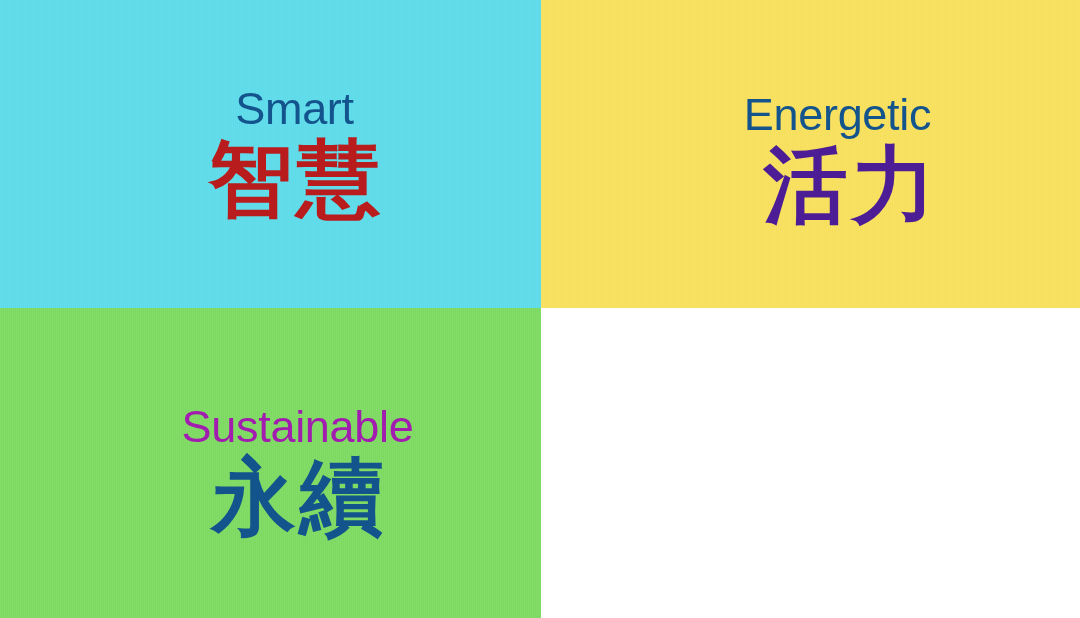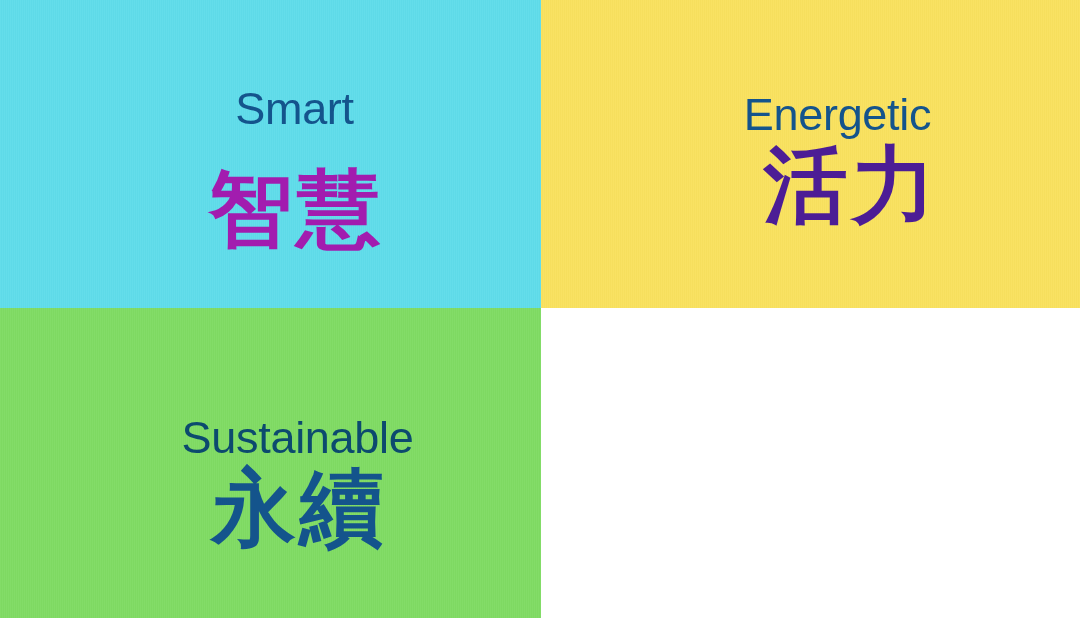--- a/index.html
+++ b/index.html
@@ -76,33 +76,33 @@
 </style>
 </head>
 <body>
 
 <div id="stage">
   <div class="grid">
 
     <div class="quad q-tl" style="background: rgb(95, 220, 234); text-align: right;">
       <div class="quad-inner">
         <div class="label-en" style="color: rgb(20, 84, 140);">Smart</div>
-        <div class="label-zh" style="color: #a21caf; margin-top: 30px;">智慧</div>
+        <div class="label-zh" style="color: #b91c1c;">智慧</div>
       </div>
     </div>
 
     <div class="quad q-tr" style="background: rgb(249, 225, 94); padding-left: 8px;">
       <div class="quad-inner">
         <div class="label-en" style="color: rgb(20, 84, 140);">Energetic</div>
         <div class="label-zh" style="color: #4c1d95; margin-left: 24px;">活力</div>
       </div>
     </div>
 
 
     <div class="quad q-br" style="background: rgb(127, 219, 99);">
       <div class="quad-inner">
-        <div class="label-en" style="color: #0c4a6e; margin-top: 11px;">Sustainable</div>
+        <div class="label-en" style="color: #a21caf;">Sustainable</div>
         <div class="label-zh" style="color: rgb(20, 84, 140);">永續</div>
       </div>
     </div>
 
   </div>
 </div>
 
 </body></html>

